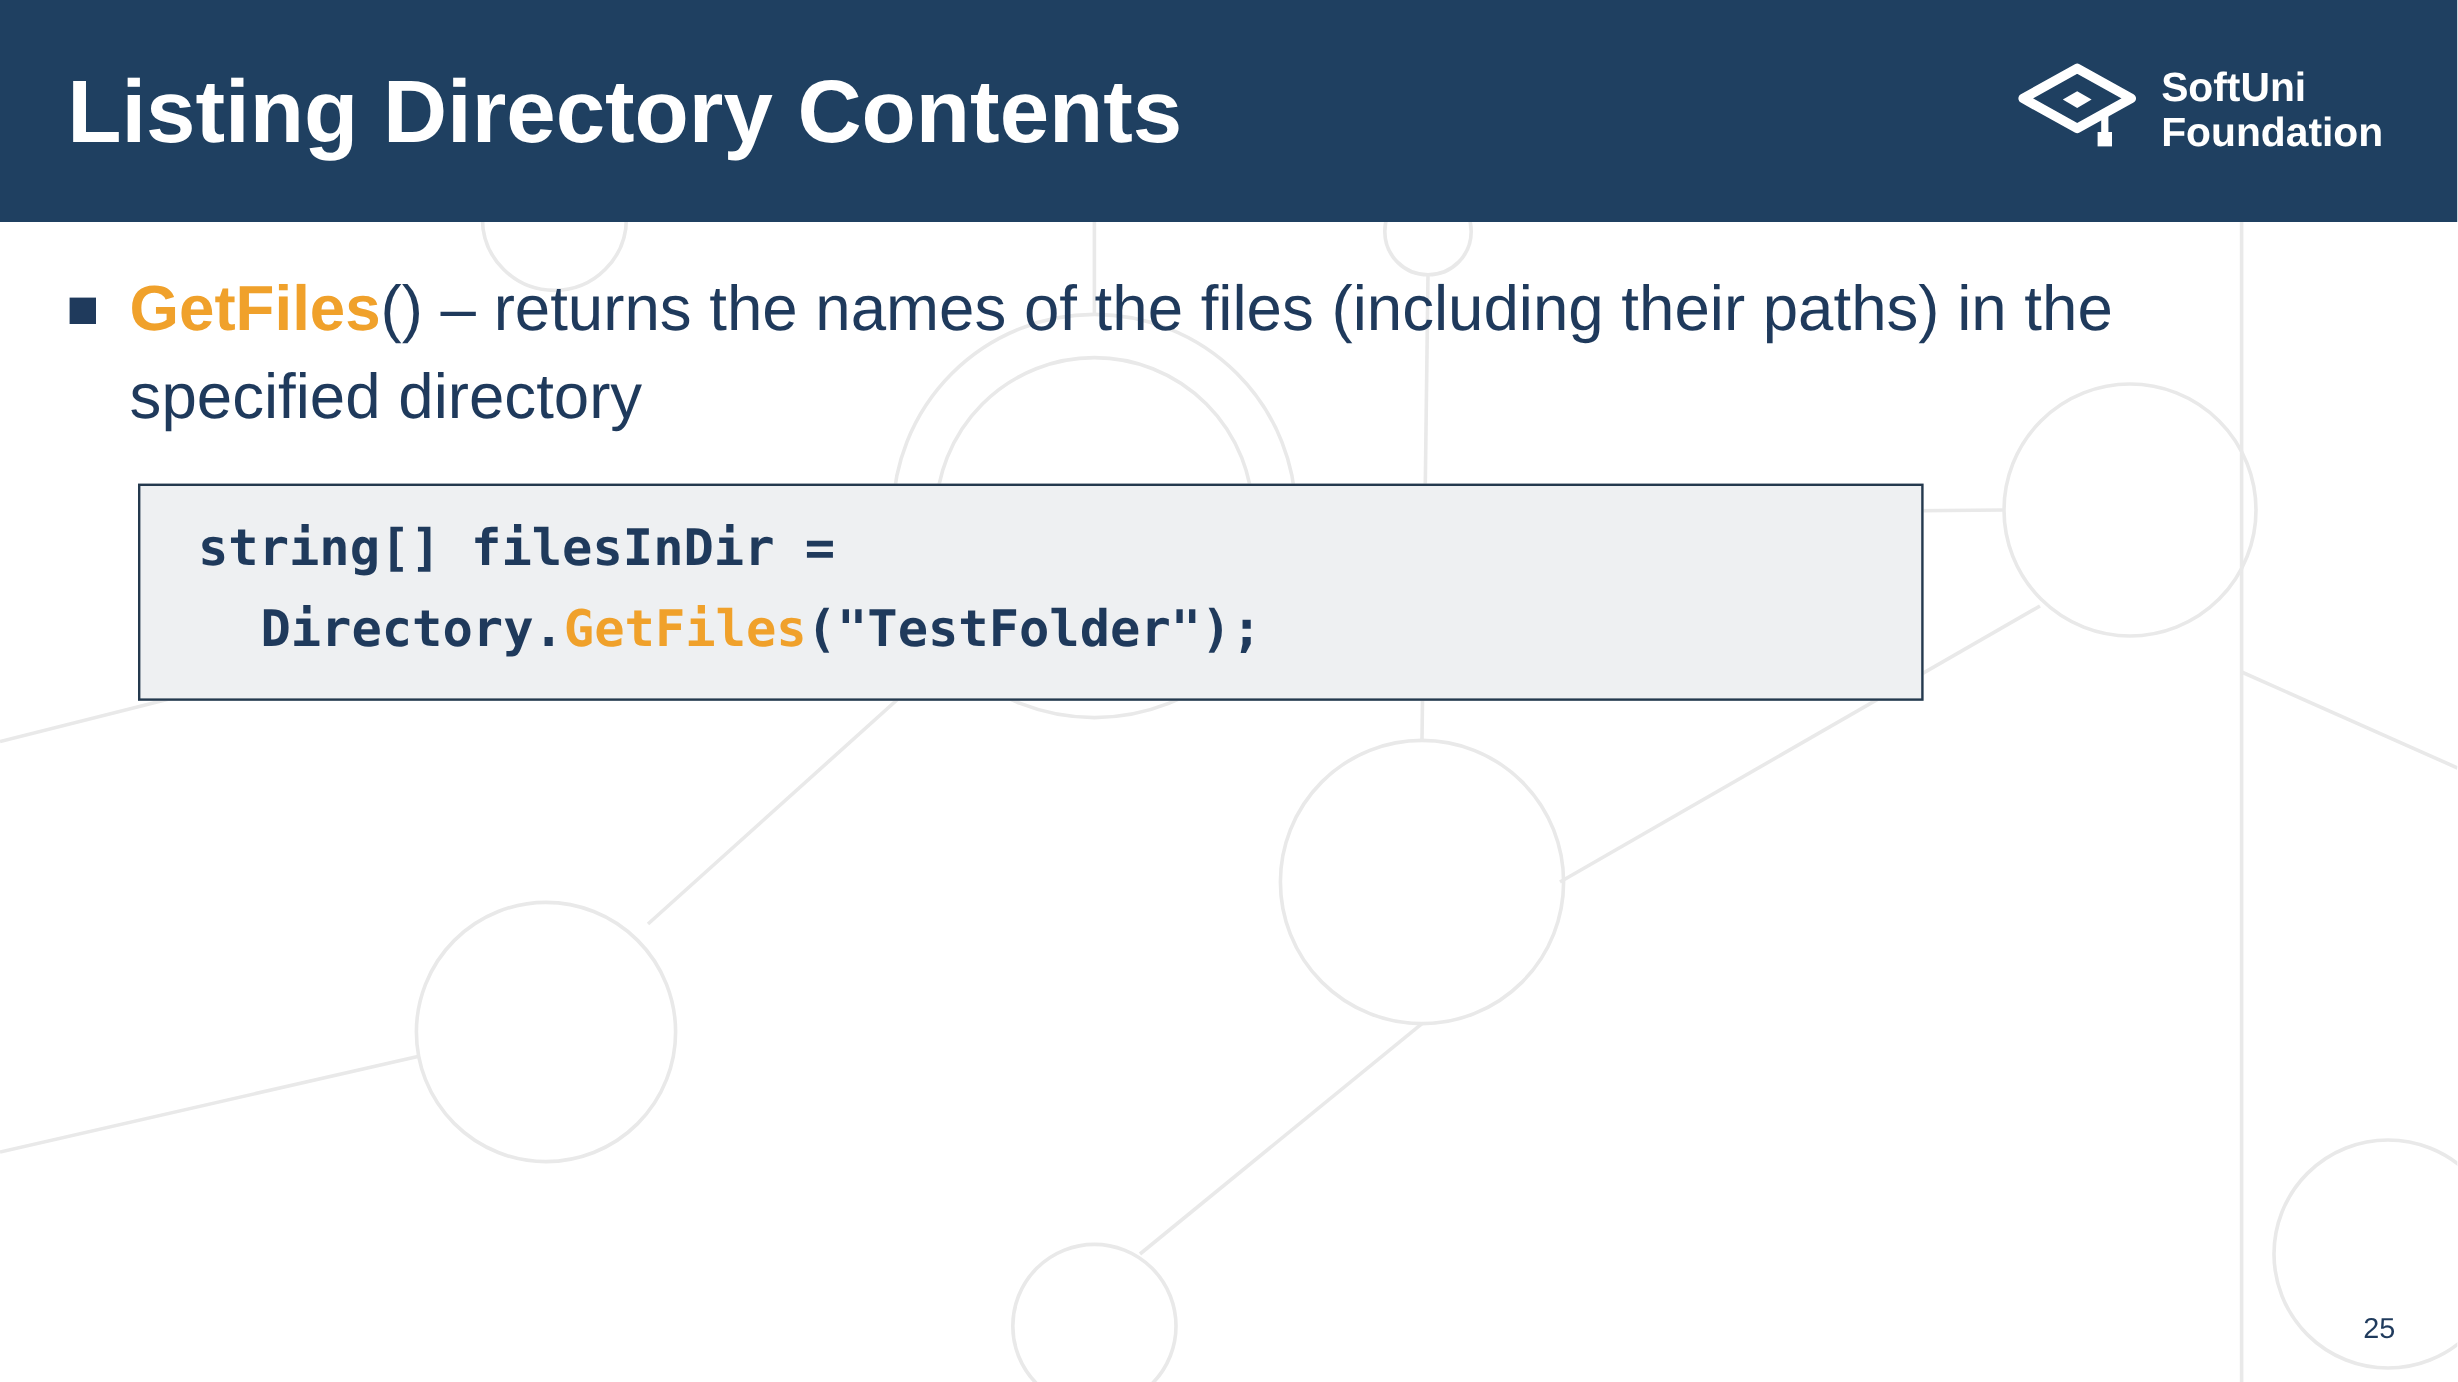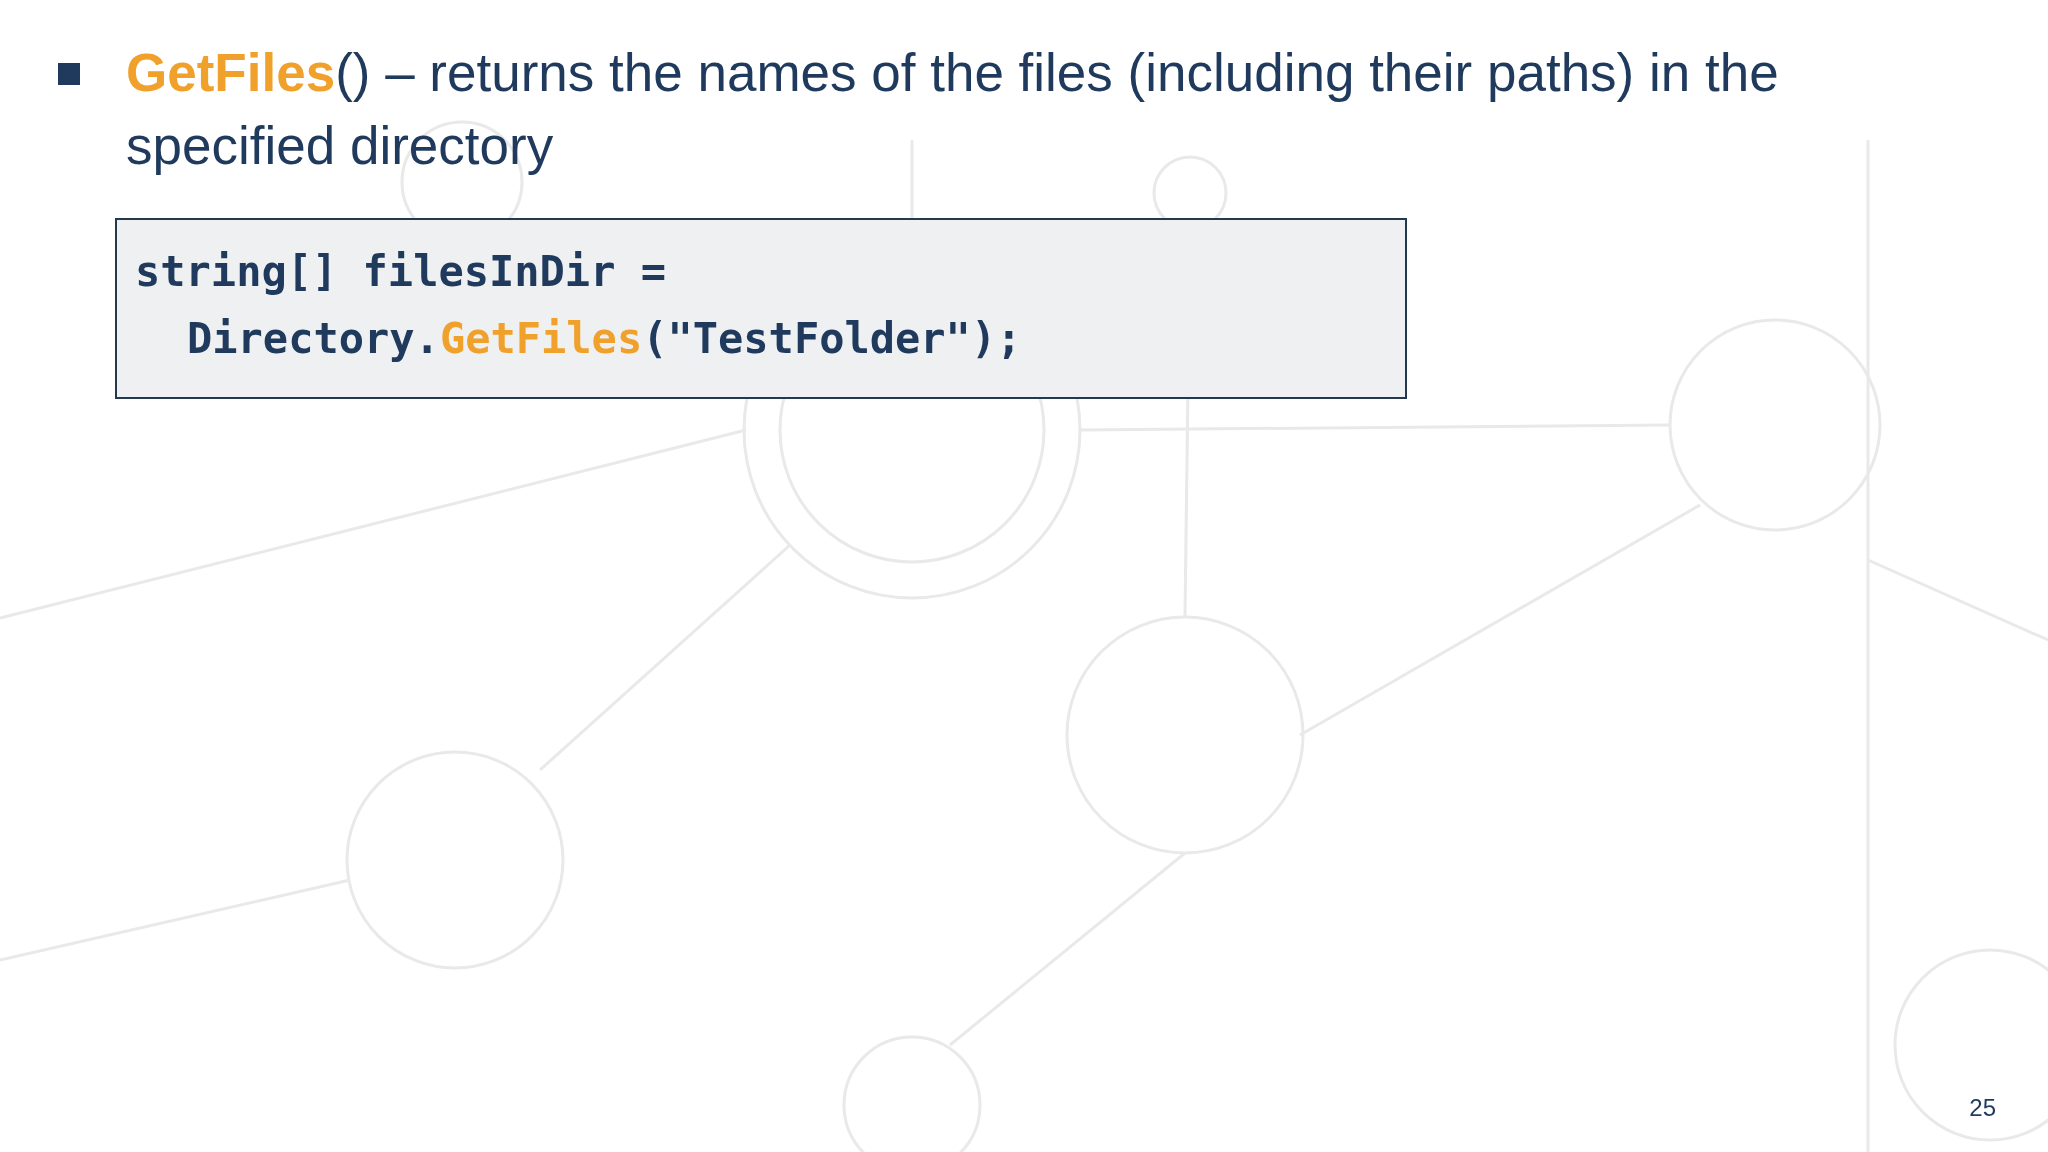--- a/index.html
+++ b/index.html
@@ -53,21 +53,21 @@
     line-height: 1.1;
   }
   
   main {
     position: relative;
     z-index: 1;
     padding: 36px 0 0 58px;
   }
   .bullet {
     display: flex;
-    gap: 46px;
+    gap: 28px;
     margin: 0 0 36px 0;
   }
   .marker {
     flex: 0 0 auto;
     width: 22px;
     height: 22px;
     margin-top: 27px;
     background: var(--navy, #1f3a5c);
   }
   .bullet-text {
@@ -76,25 +76,25 @@
     line-height: 1.38;
     color: var(--navy, #1f3a5c);
     max-width: 1700px;
   }
   .kw {
     color: var(--orange, #f0a12b);
     font-weight: 700;
   }
   .codebox {
     margin-left: 57px;
-    width: 1292px;
+    width: 1488px;
     box-sizing: border-box;
     background: var(--code_bg, #eef0f2);
     border: 2px solid var(--code_border, #24394e);
-    padding: 18px 30px 24px 18px;
+    padding: 18px 30px 24px 48px;
     font-family: "DejaVu Sans Mono", monospace;
     font-weight: 700;
     font-size: 42px;
     line-height: 1.6;
     color: var(--navy, #1f3a5c);
   }
   .codebox.first {
     margin-bottom: 72px;
   }
   .code-line {
@@ -134,20 +134,35 @@
       <circle cx="1185" cy="735" r="118"></circle>
       <circle cx="1775" cy="425" r="105"></circle>
       <circle cx="455" cy="860" r="108"></circle>
       <circle cx="912" cy="1105" r="68"></circle>
       <circle cx="1190" cy="193" r="36"></circle>
       <circle cx="1990" cy="1045" r="95"></circle>
       <circle cx="462" cy="182" r="60"></circle>
     </g>
   </svg>
 
+  <header class="topbar">
+    <h1 class="title">Listing Directory Contents</h1>
+    <div class="logo">
+      <svg width="100" height="82" viewBox="0 0 100 82">
+        <path d="M50 5 L95 30 L50 55 L5 30 Z" stroke="#ffffff" stroke-width="8" fill="none" stroke-linejoin="round"></path>
+        <path d="M50 24 L62 31 L50 38 L38 31 Z" fill="#ffffff"></path>
+        <line x1="73" y1="43" x2="73" y2="60" stroke="#ffffff" stroke-width="6"></line>
+        <rect x="67" y="58" width="12" height="12" fill="#ffffff"></rect>
+      </svg>
+      <div class="logo-text">
+        <span>SoftUni</span>
+        <span>Foundation</span>
+      </div>
+    </div>
+  </header>
 
   <main>
 
     <div class="bullet">
       <span class="marker"></span>
       <p class="bullet-text"><span class="kw">GetFiles</span><span>() – returns the names of the files (including their paths) in the specified directory</span></p>
     </div>
 
     <div class="codebox first">
       <div class="code-line"><span>string[] filesInDir =</span></div>

